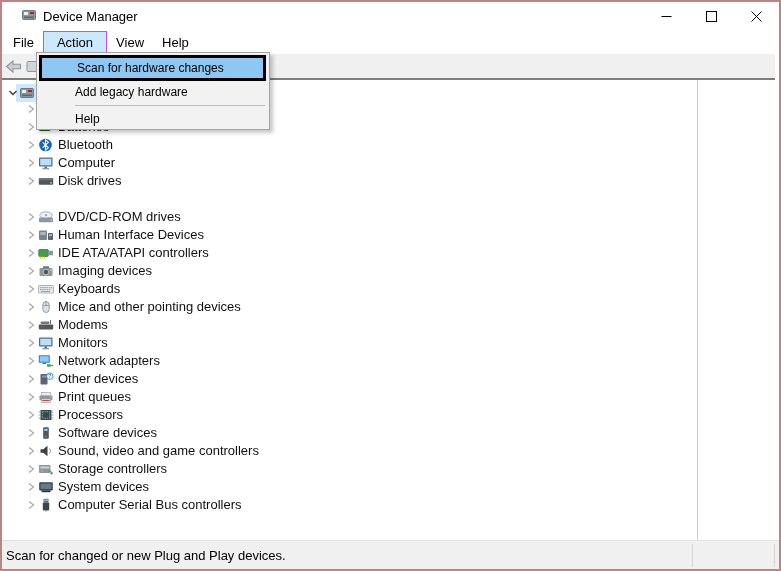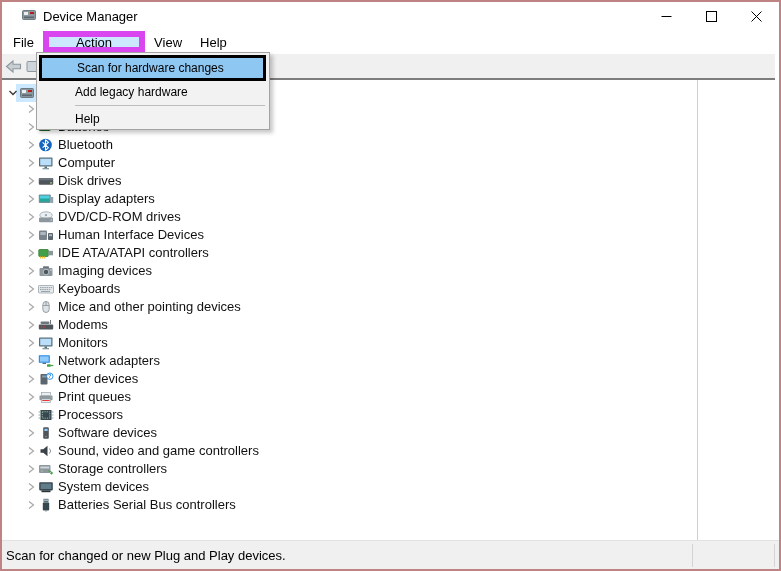--- a/index.html
+++ b/index.html
@@ -11,21 +11,21 @@
   }
   
   .titlebar { position:absolute; left:0; top:0; width:777px; height:28px; background:#ffffff; }
   .app-icon { position:absolute; left:19px; top:6px; width:16px; height:14px; }
   .title-text { position:absolute; left:41px; top:7px; font-size:13px; color:#000; white-space:nowrap; }
   .captions { position:absolute; right:0; top:0; display:flex; }
   .cap-btn { width:45px; height:28px; display:flex; align-items:center; justify-content:center; background:#ffffff; }
   
   .menubar { position:absolute; left:0; top:28px; width:777px; height:24px; background:#ffffff; display:flex; align-items:stretch; padding-left:2px; }
   .menu-btn { font-size:13px; color:#000; padding:0 9px; display:flex; align-items:center; margin-top:1px; height:22px; }
-  .menu-btn.active { background:#cce8ff; border:6px solid #d946ef; padding:0 27px; }
+  .menu-btn.active { background:#cce8ff; border:1px solid #d946ef; padding:0 13px; }
   
   .toolbar { position:absolute; left:0; top:52px; width:773px; height:26px; background:#f0f0f0; border-bottom:2px solid #7d7d7d; }
   .tb-back { position:absolute; left:3px; top:5px; }
   .tb-window { position:absolute; left:24px; top:6px; }
   
   .treearea { position:absolute; left:0; top:78px; width:696px; height:460px; background:#ffffff; border-right:1px solid #cfcfcf; }
   .tree-row { position:absolute; left:0; width:100%; height:18px; }
   .row-sel { position:absolute; left:14px; top:0; width:24px; height:18px; background:#cce8ff; }
   .chev { position:absolute; top:3px; }
   .chev-root { left:5px; }
@@ -186,36 +186,20 @@
         </span>
         <span class="dev-icon">
           <svg width="16" height="14" viewBox="0 0 16 14" font-family="'Liberation Sans',sans-serif">
             <rect x="0.8" y="4" width="14.4" height="6.8" rx="1" fill="#4e555b"></rect>
             <rect x="0.8" y="4" width="14.4" height="2.2" rx="1" fill="#6d767d"></rect>
             <circle cx="13" cy="8.8" r="0.9" fill="#aed581"></circle>
           </svg>
         </span>
         <span class="row-label">Disk drives</span>
       </div>
-      <div class="tree-row" style="top: 110px;">
-        <span class="chev chev-child">
-          <svg width="10" height="12">
-            <polyline points="3,2.5 7.5,6 3,9.5" fill="none" stroke="#a8a8a8" stroke-width="1.2"></polyline>
-          </svg>
-        </span>
-        <span class="dev-icon">
-          <svg width="16" height="14" viewBox="0 0 16 14" font-family="'Liberation Sans',sans-serif">
-            <rect x="0.8" y="2.5" width="12" height="8.5" rx="0.8" fill="#78909c"></rect>
-            <rect x="2" y="3.7" width="9.6" height="6.1" fill="#26a69a"></rect>
-            <rect x="2" y="3.7" width="9.6" height="2.8" fill="#4dd0e1"></rect>
-            <rect x="13" y="5" width="2.2" height="6" fill="#90a4ae"></rect>
-          </svg>
-        </span>
-        <span class="row-label">Display adapters</span>
-      </div>
       <div class="tree-row" style="top: 128px;">
         <span class="chev chev-child">
           <svg width="10" height="12">
             <polyline points="3,2.5 7.5,6 3,9.5" fill="none" stroke="#a8a8a8" stroke-width="1.2"></polyline>
           </svg>
         </span>
         <span class="dev-icon">
           <svg width="16" height="14" viewBox="0 0 16 14" font-family="'Liberation Sans',sans-serif">
             <ellipse cx="8" cy="5.2" rx="6.2" ry="3.4" fill="#eceff1" stroke="#90a4ae" stroke-width="0.8"></ellipse>
             <circle cx="8" cy="5.2" r="1.1" fill="#90a4ae"></circle>
@@ -490,21 +474,21 @@
         </span>
         <span class="dev-icon">
           <svg width="16" height="14" viewBox="0 0 16 14" font-family="'Liberation Sans',sans-serif">
             <rect x="5.5" y="0.8" width="5" height="3.6" fill="#546e7a"></rect>
             <rect x="6.4" y="1.6" width="1.2" height="1.2" fill="#fff"></rect>
             <rect x="8.4" y="1.6" width="1.2" height="1.2" fill="#fff"></rect>
             <rect x="4.8" y="4.4" width="6.4" height="8" rx="1" fill="#37474f"></rect>
             <rect x="7.3" y="12.4" width="1.4" height="1.2" fill="#8d979e"></rect>
           </svg>
         </span>
-        <span class="row-label">Batteries Serial Bus controllers</span>
+        <span class="row-label">Computer Serial Bus controllers</span>
       </div>
     </div>
 
   <div class="popup" id="action-menu">
       <div class="popup-item boxed" style="background: rgb(143, 199, 243);">Scan for hardware changes</div>
       <div class="popup-item">Add legacy hardware</div>
       <div class="popup-sep"></div>
       <div class="popup-item">Help</div>
     </div>
 

